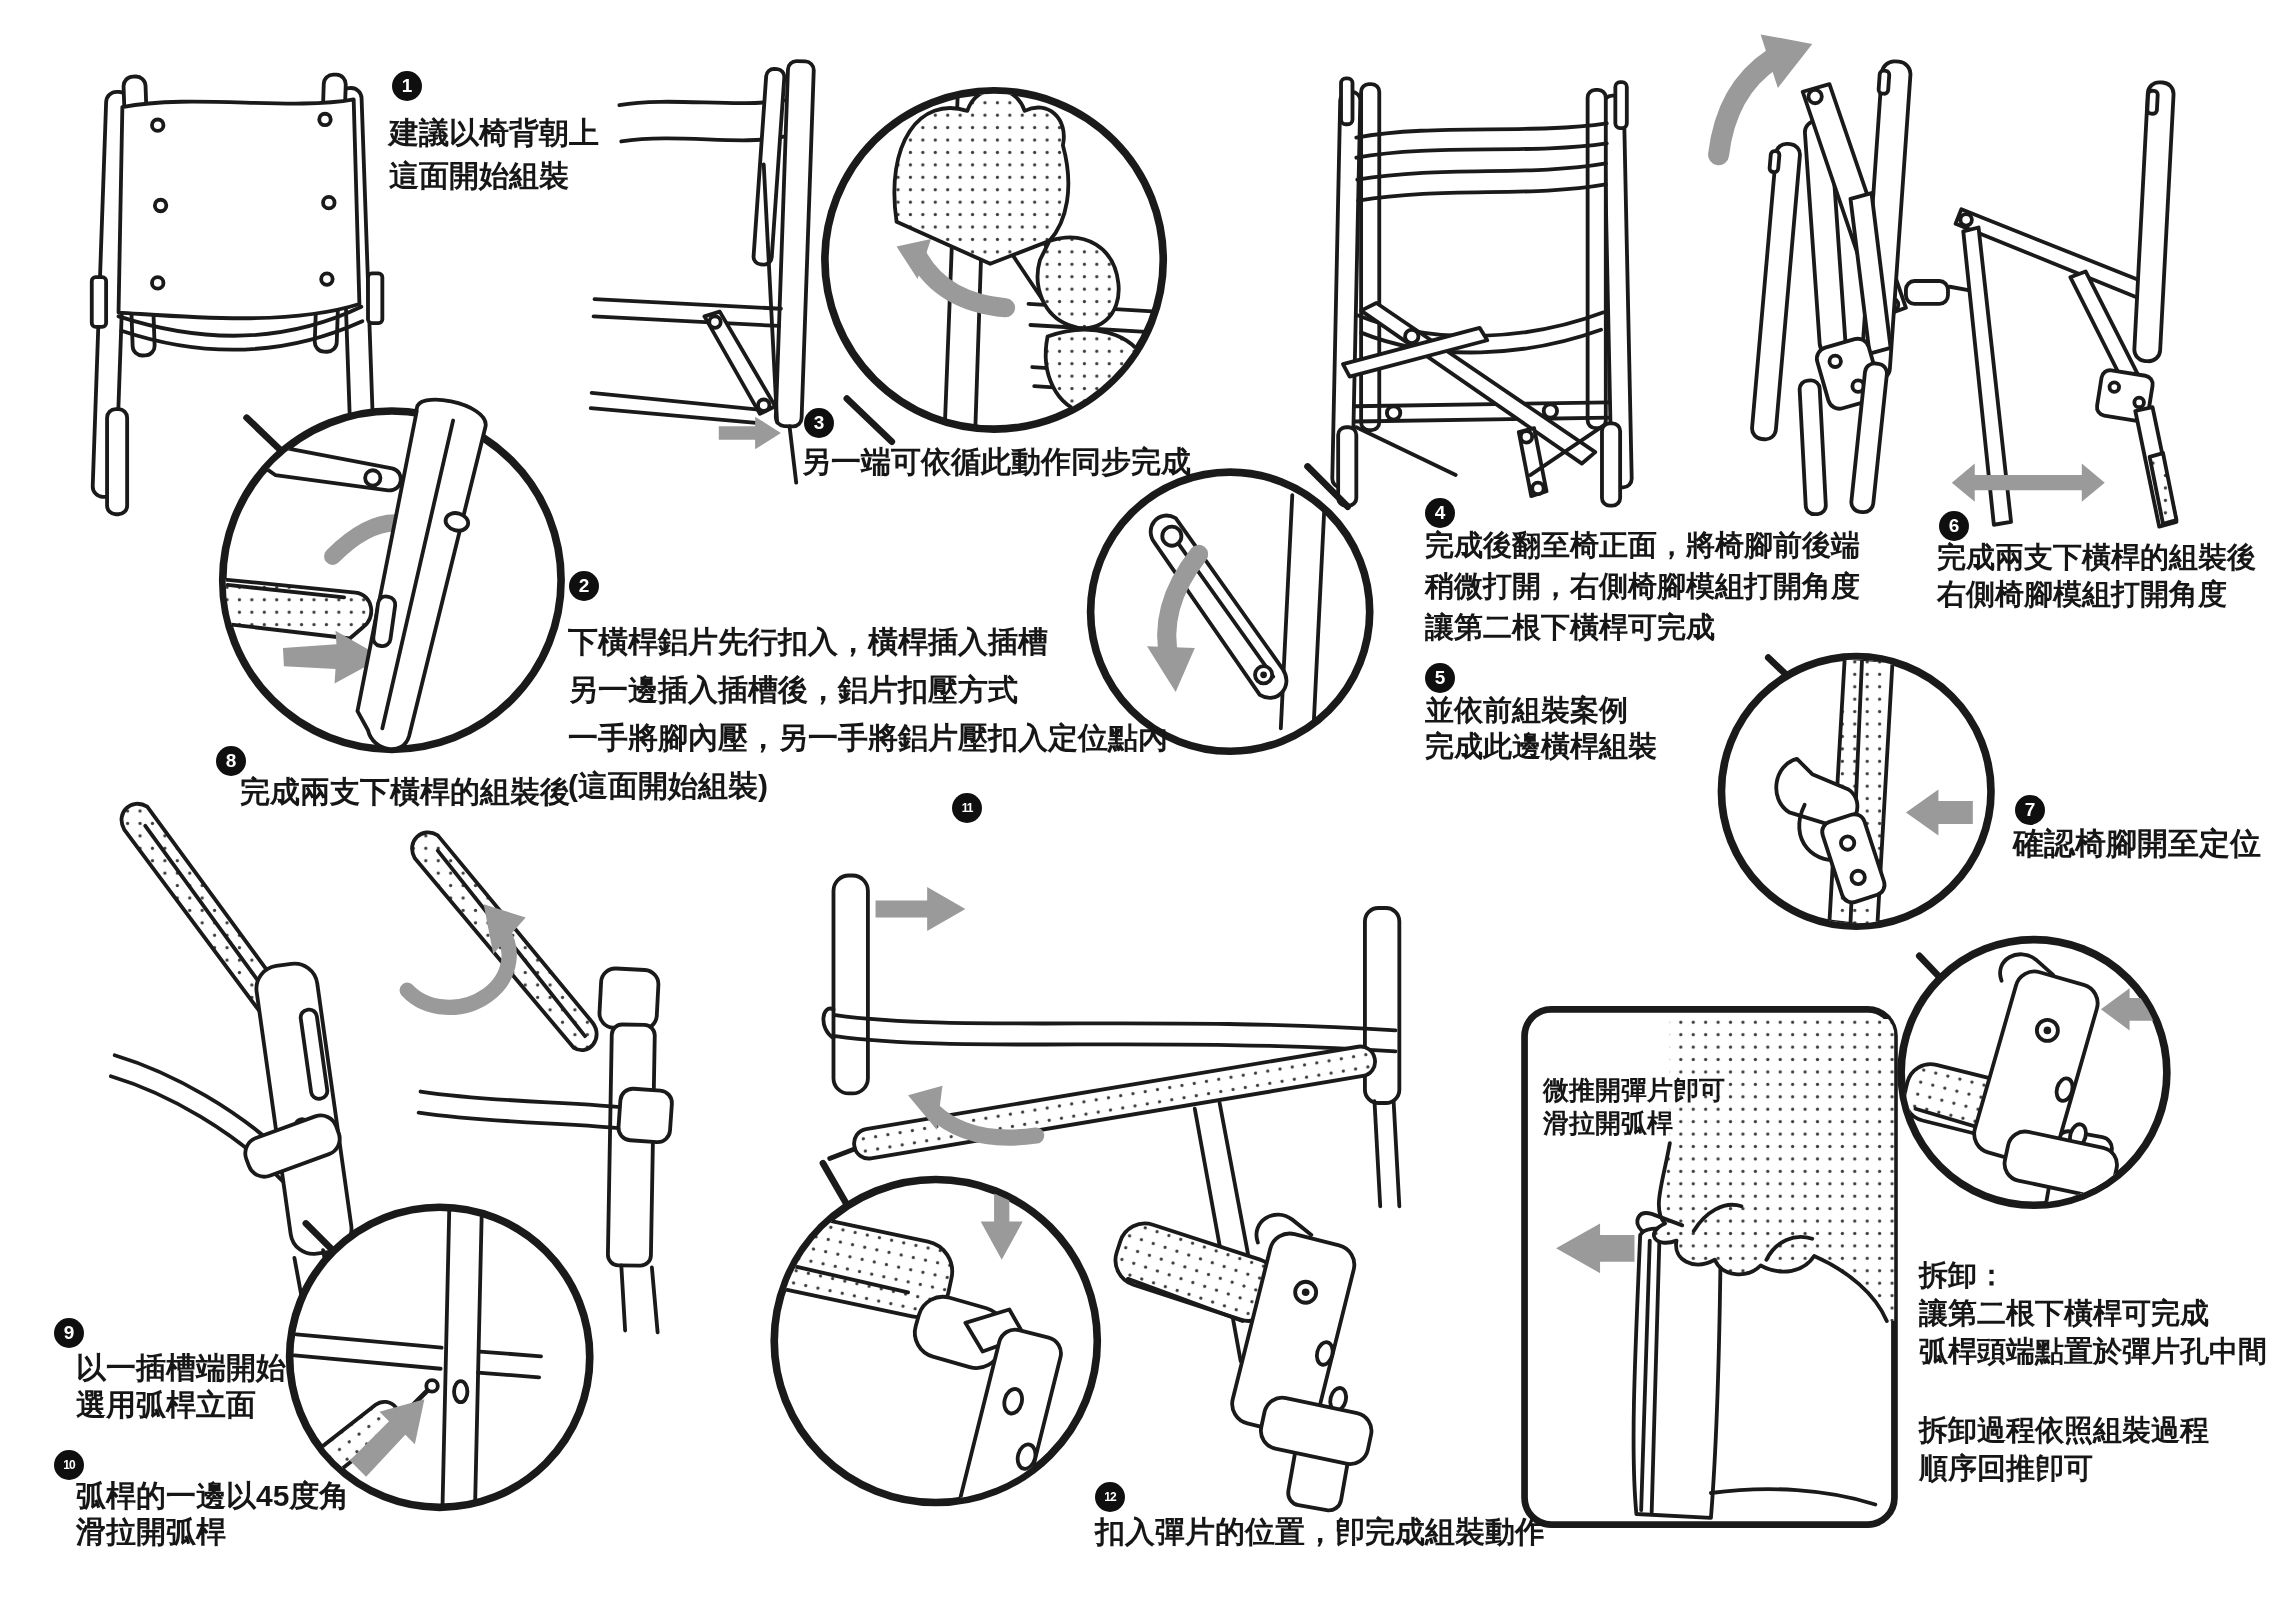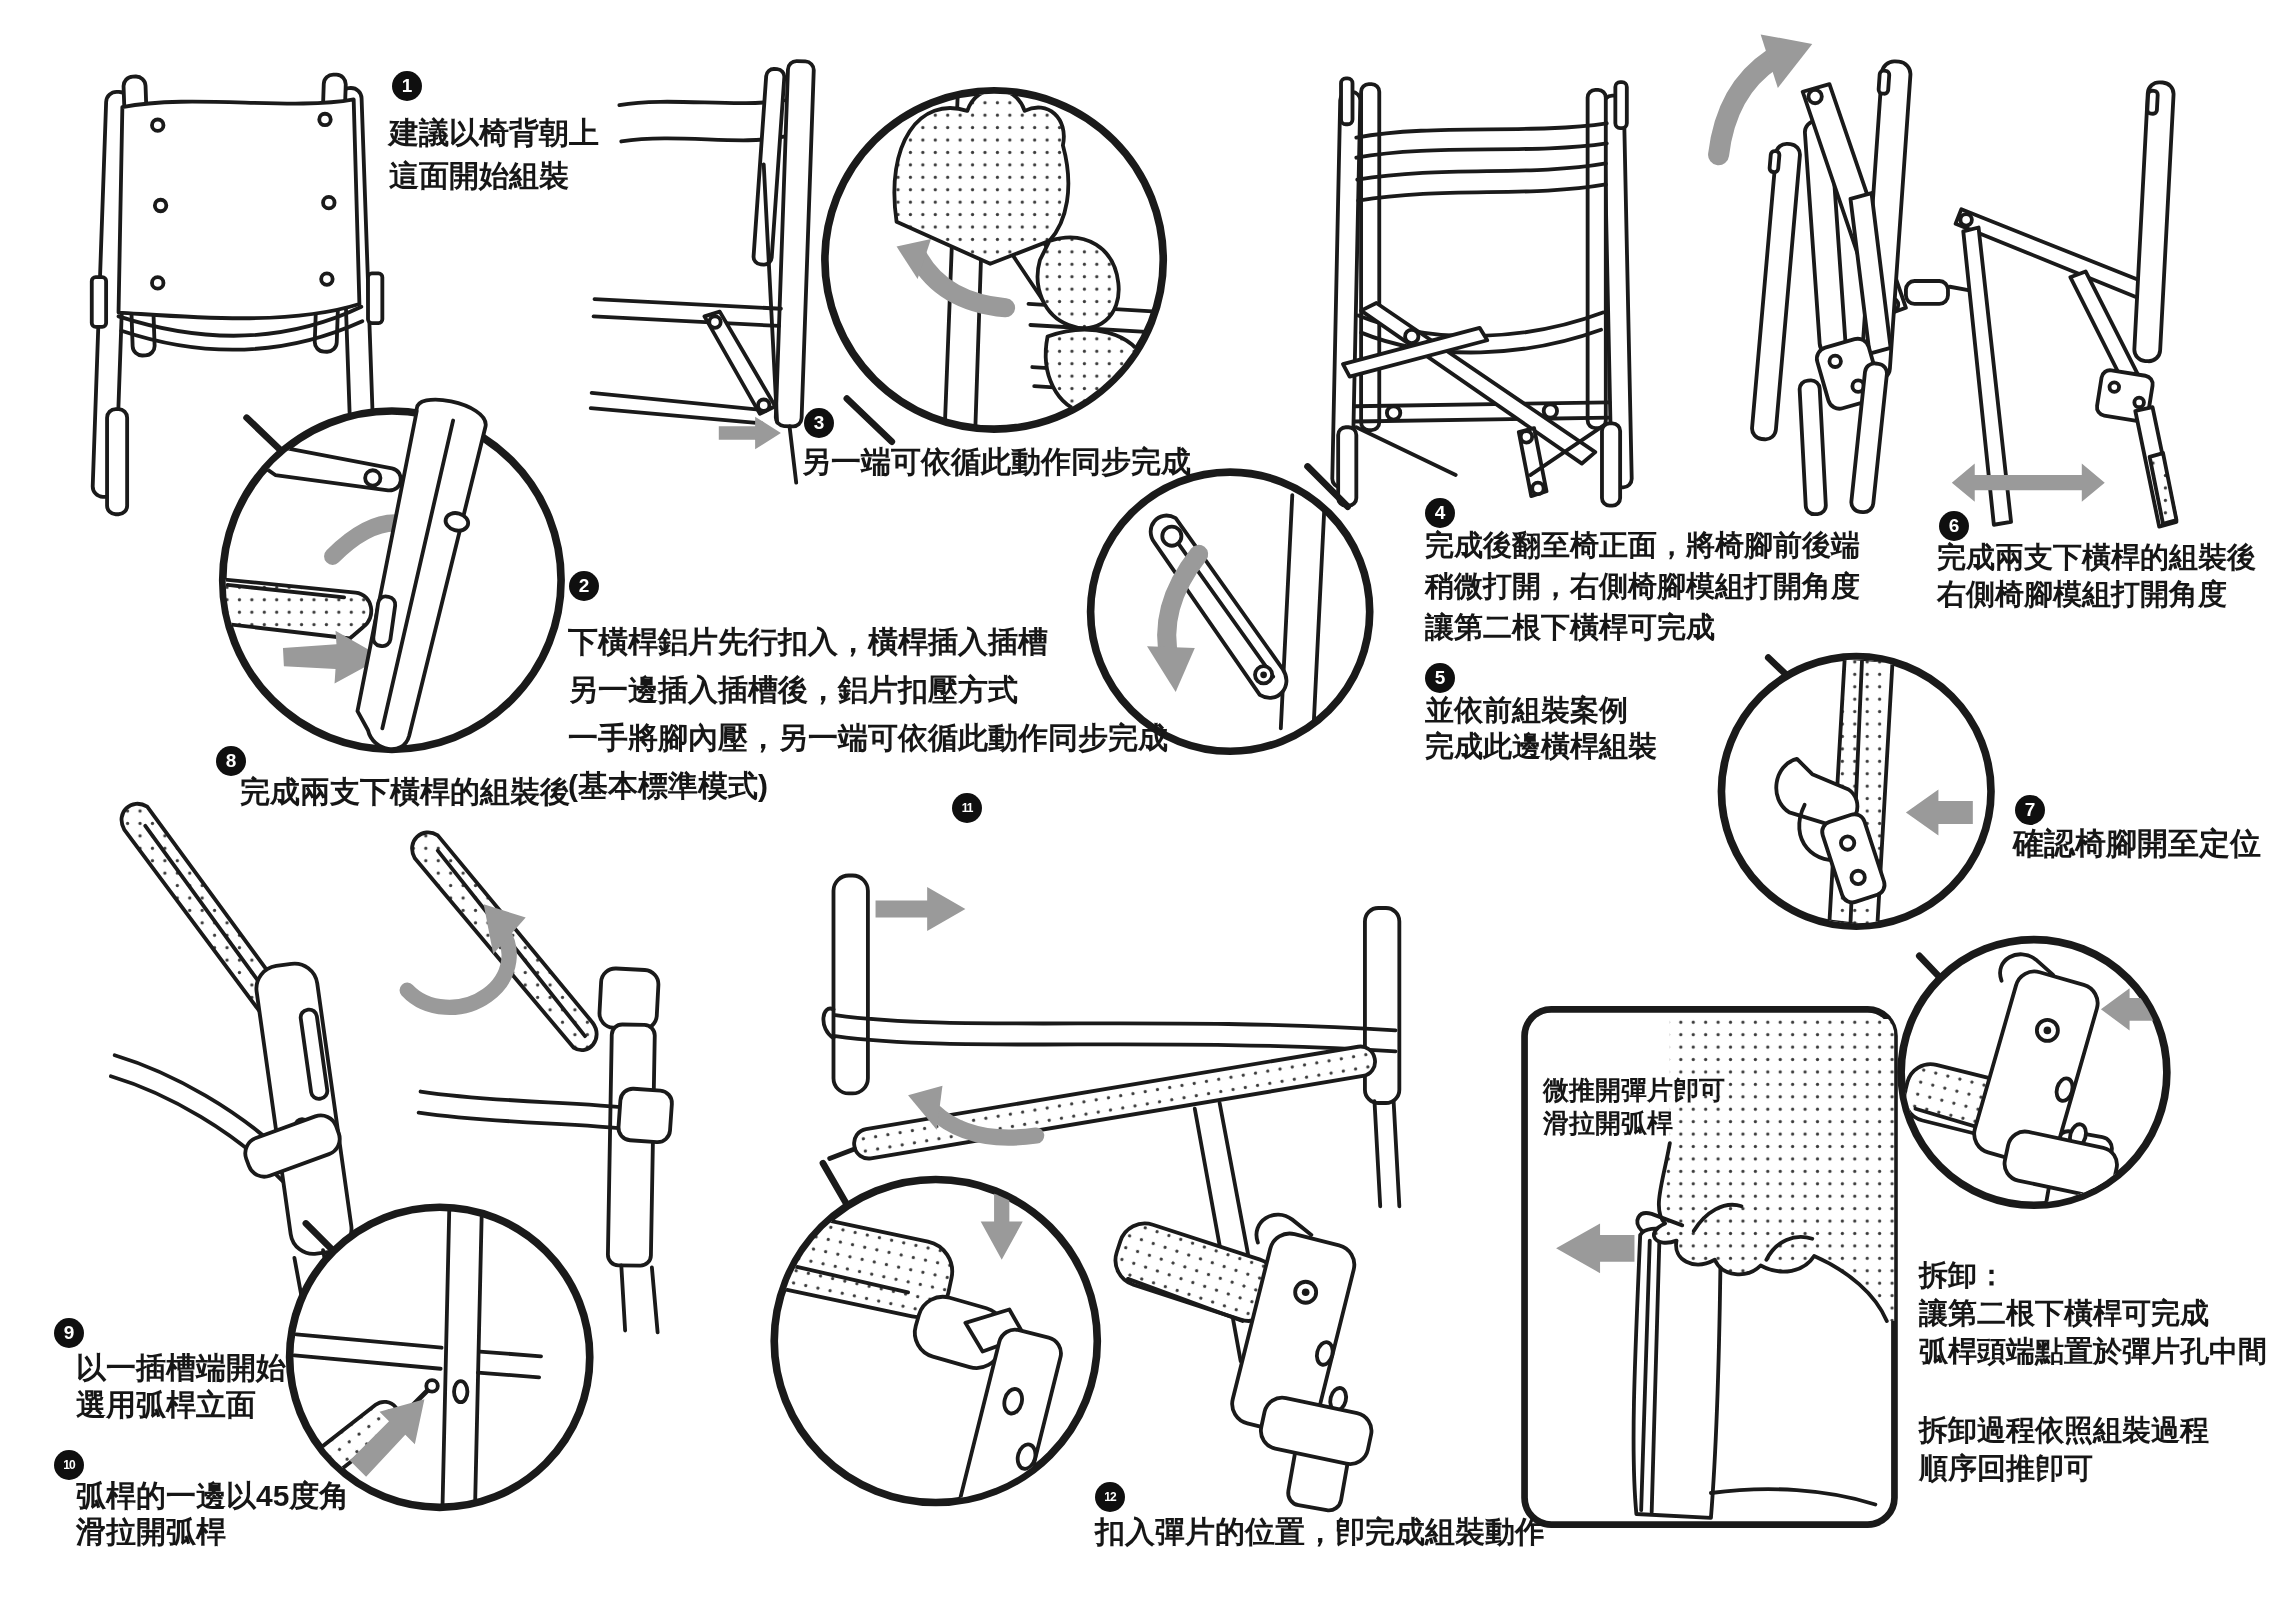--- a/index.html
+++ b/index.html
@@ -361,22 +361,22 @@
 <div class="badge two" style="left:952px;top:793px">11</div>
 <div class="badge two" style="left:1095px;top:1482px">12</div>
 
 <div class="t" style="left:389px;top:111px">
   <div>建議以椅背朝上</div>
   <div>這面開始組裝</div>
 </div>
 <div class="t" style="left:568px;top:618px;line-height:48px">
   <div>下橫桿鋁片先行扣入，橫桿插入插槽</div>
   <div>另一邊插入插槽後，鋁片扣壓方式</div>
-  <div>一手將腳內壓，另一端可依循此動作同步完成</div>
-  <div>(基本標準模式)</div>
+  <div>一手將腳內壓，另一手將鋁片壓扣入定位點內</div>
+  <div>(這面開始組裝)</div>
 </div>
 <div class="t" style="left:801px;top:440px">
   <div>另一端可依循此動作同步完成</div>
 </div>
 <div class="t" style="left:1425px;top:525px;line-height:41px;font-size:29px">
   <div>完成後翻至椅正面，將椅腳前後端</div>
   <div>稍微打開，右側椅腳模組打開角度</div>
   <div>讓第二根下橫桿可完成</div>
 </div>
 <div class="t" style="left:1425px;top:692px;line-height:36px;font-size:29px">

